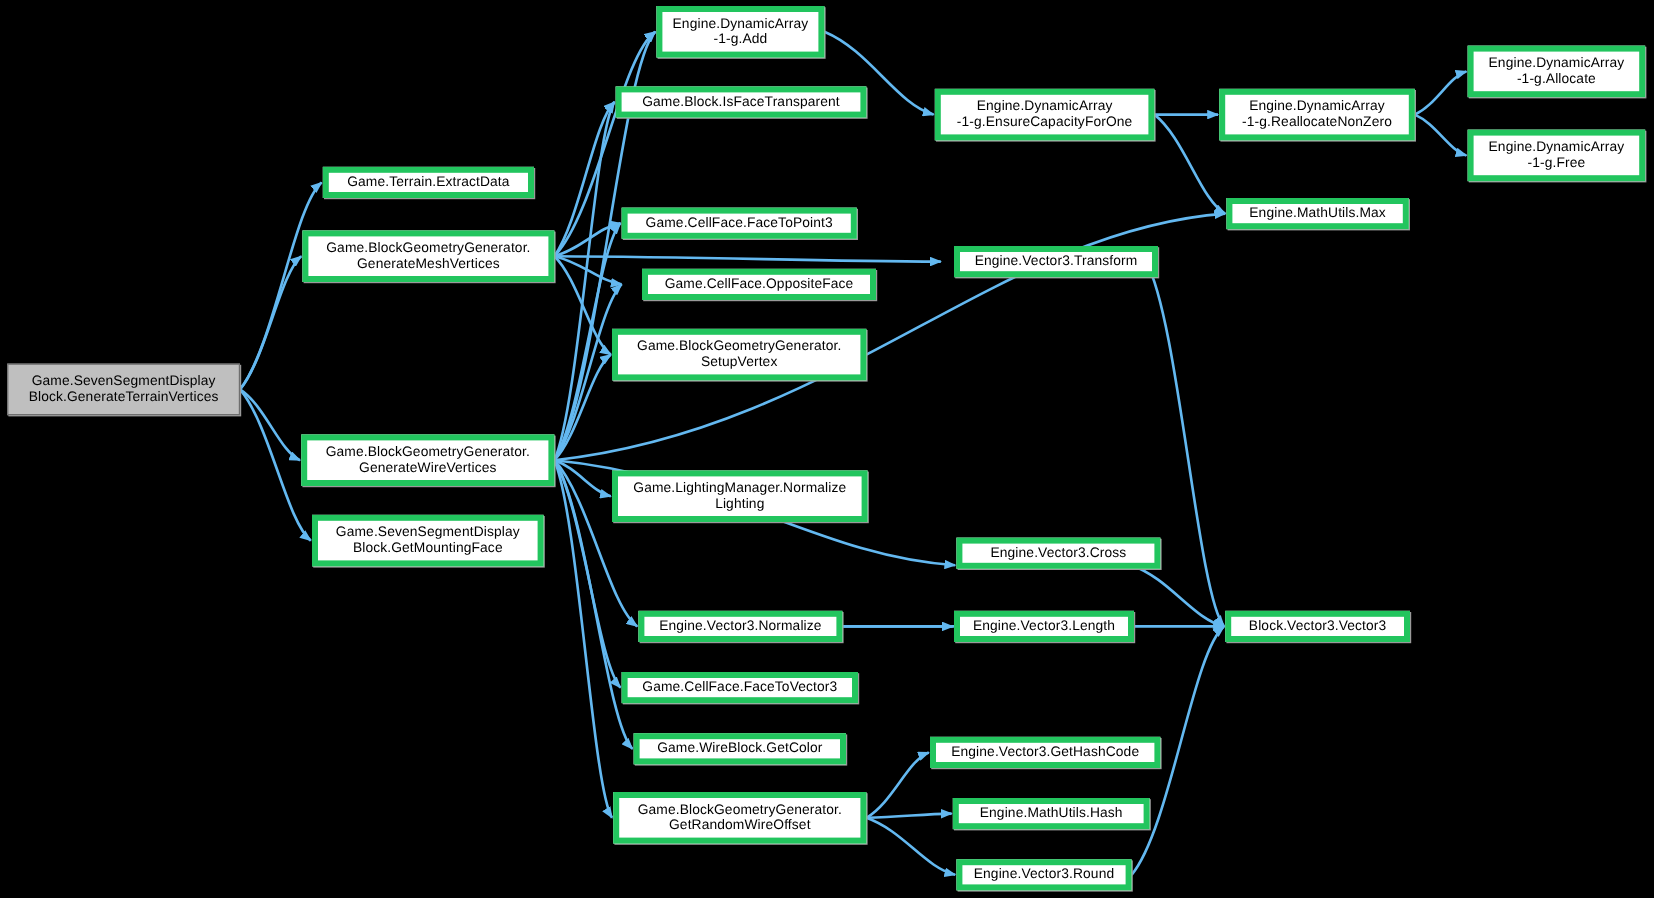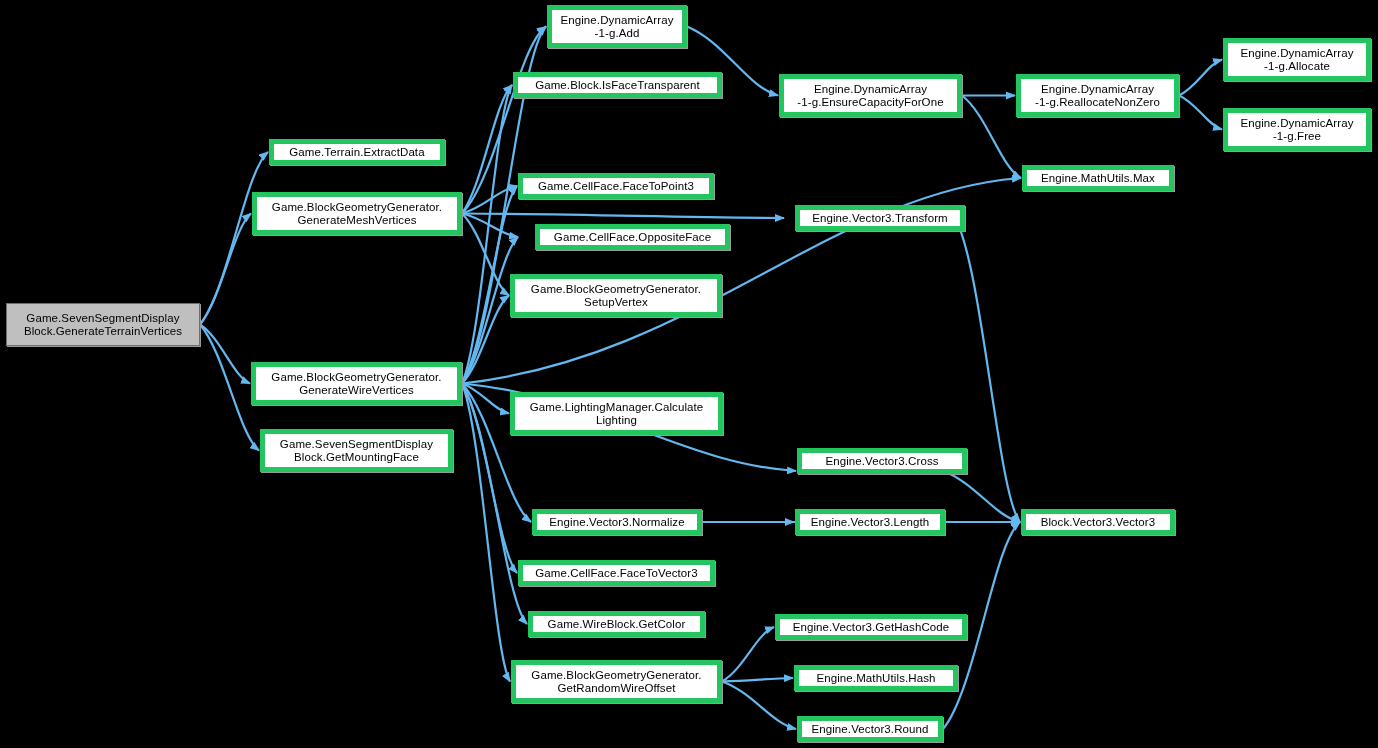--- a/index.html
+++ b/index.html
@@ -110,21 +110,21 @@
 GenerateWireVertices</span></div>
       <div class="node" style="left: 260px; top: 429px; width: 193px; height: 43px;"><span class="lbl">Game.SevenSegmentDisplay
 Block.GetMountingFace</span></div>
       <div class="node" style="left: 547px; top: 5px; width: 140px; height: 43px;"><span class="lbl">Engine.DynamicArray
 -1-g.Add</span></div>
       <div class="node" style="left: 513px; top: 72px; width: 209px; height: 26px;"><span class="lbl">Game.Block.IsFaceTransparent</span></div>
       <div class="node" style="left: 518px; top: 173px; width: 196px; height: 26px;"><span class="lbl">Game.CellFace.FaceToPoint3</span></div>
       <div class="node" style="left: 519px; top: 224px; width: 195px; height: 26px; margin-left: 16px;"><span class="lbl">Game.CellFace.OppositeFace</span></div>
       <div class="node" style="left: 510px; top: 274px; width: 212px; height: 43px;"><span class="lbl">Game.BlockGeometryGenerator.
 SetupVertex</span></div>
-      <div class="node" style="left: 510px; top: 392px; width: 213px; height: 43px;"><span class="lbl">Game.LightingManager.Calculate
+      <div class="node" style="left: 510px; top: 392px; width: 213px; height: 43px;"><span class="lbl">Game.LightingManager.Normalize
 Lighting</span></div>
       <div class="node" style="left: 532px; top: 509px; width: 170px; height: 26px;"><span class="lbl">Engine.Vector3.Normalize</span></div>
       <div class="node" style="left: 518px; top: 560px; width: 197px; height: 26px;"><span class="lbl">Game.CellFace.FaceToVector3</span></div>
       <div class="node" style="left: 528px; top: 611px; width: 177px; height: 26px;"><span class="lbl">Game.WireBlock.GetColor</span></div>
       <div class="node" style="left: 511px; top: 660px; width: 211px; height: 43px;"><span class="lbl">Game.BlockGeometryGenerator.
 GetRandomWireOffset</span></div>
       <div class="node" style="left: 779px; top: 74px; width: 183px; height: 43px;"><span class="lbl">Engine.DynamicArray
 -1-g.EnsureCapacityForOne</span></div>
       <div class="node" style="left: 785px; top: 205px; width: 170px; height: 26px; margin-left: 10px;"><span class="lbl">Engine.Vector3.Transform</span></div>
       <div class="node" style="left: 797px; top: 448px; width: 170px; height: 26px;"><span class="lbl">Engine.Vector3.Cross</span></div>

